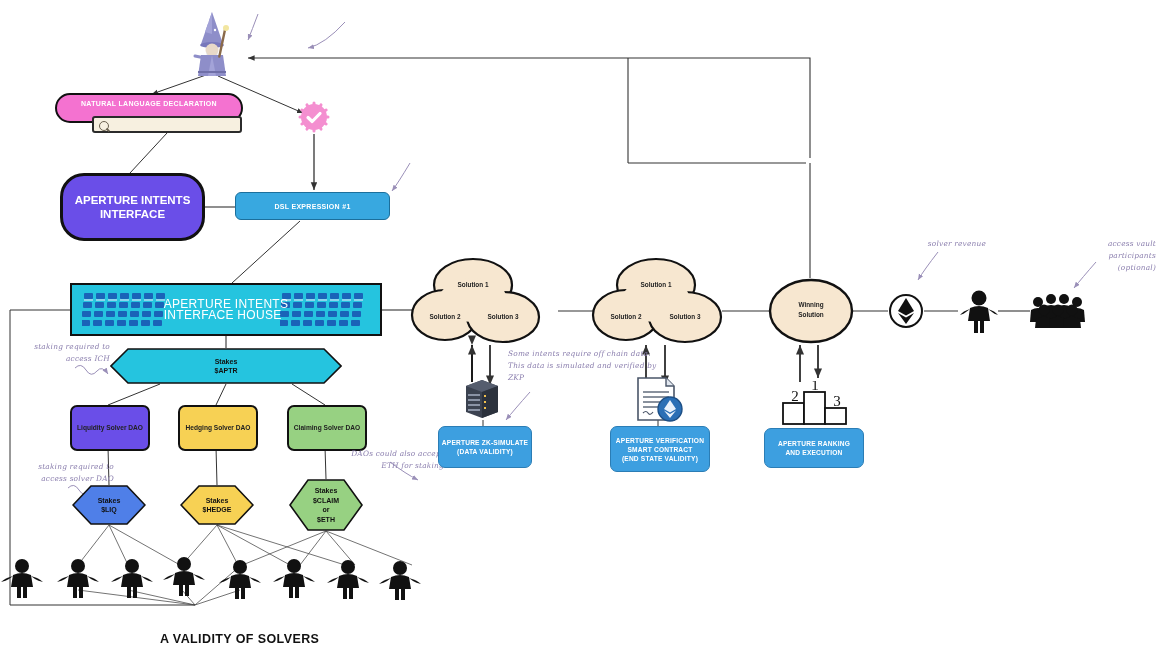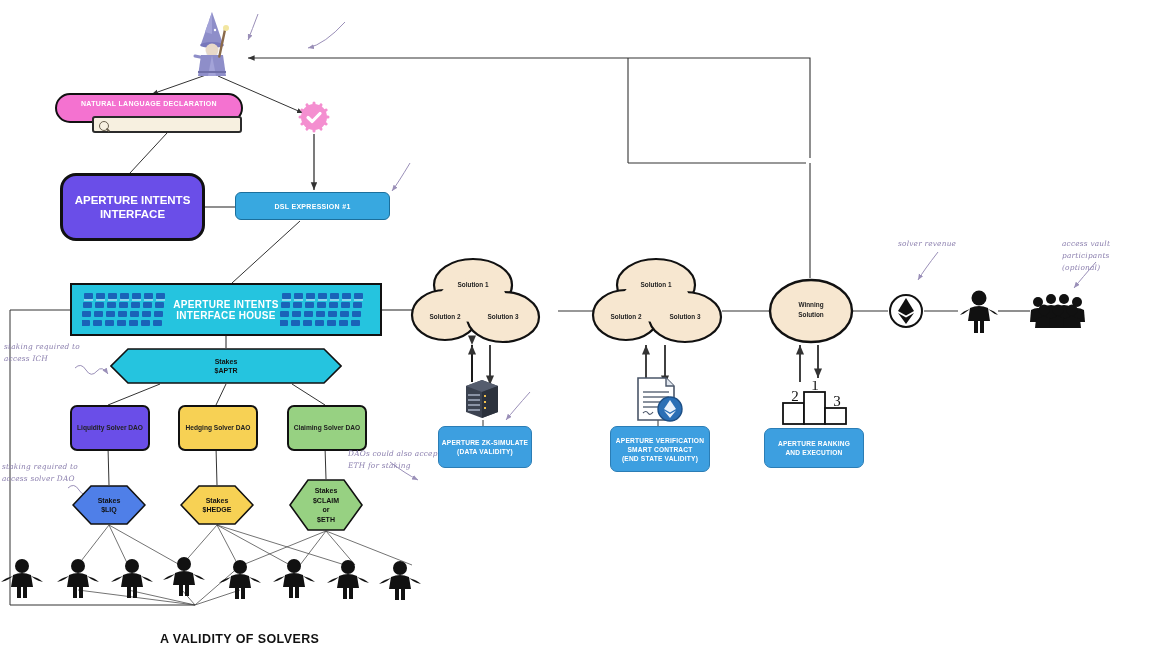--- a/index.html
+++ b/index.html
@@ -7,53 +7,53 @@
   body{width:1156px;height:652px;position:relative;overflow:hidden;
        font-family:"Liberation Sans", sans-serif;color:#111;}
   #stage{position:absolute;left:0;top:0;width:1156px;height:652px;}
   .abs{position:absolute;box-sizing:border-box;}
 
   svg.lines{position:absolute;left:0;top:0;width:1156px;height:652px;pointer-events:none;}
 
   
   .note{position:absolute;font-family:"DejaVu Serif", serif;font-style:italic;
         font-size:7.4px;line-height:12px;color:#8b7fae;letter-spacing:.2px;
-        white-space:pre-line;text-align:left;}
+        white-space:pre-line;text-align:right;}
   .nld-box{left:55px;top:93px;width:188px;height:30px;background:#f472d0;
         border:2.5px solid #111;border-radius:16px;}
   .nld-label{position:absolute;left:0;right:0;top:5px;text-align:center;
         color:#fff;font-size:7px;font-weight:700;letter-spacing:.3px;}
   .nld-input{left:92px;top:116px;width:150px;height:17px;background:#f7f0e0;
         border:2px solid #2b2b2b;border-radius:3px;}
   .mag{position:absolute;left:5px;top:3px;width:8px;height:8px;
         border:1.6px solid #6b6250;border-radius:50%;}
   .mag:after{content:"";position:absolute;left:6px;top:7px;width:4px;height:1.6px;
         background:#6b6250;transform:rotate(45deg);}
 
   
   .aii{left:60px;top:173px;width:145px;height:68px;background:#6a4ee8;
-        border:3.5px solid #111;border-radius:16px;display:flex;
+        border:3.5px solid #111;border-radius:24px;display:flex;
         align-items:center;justify-content:center;text-align:center;
         color:#fff;font-size:11.5px;font-weight:700;line-height:14px;}
 
   
   .dsl{left:235px;top:192px;width:155px;height:28px;background:#38a8e0;
         border:1.8px solid #1b6f9c;border-radius:6px;display:flex;
         align-items:center;justify-content:center;color:#fff;
         font-size:7px;font-weight:700;letter-spacing:.3px;}
 
   
   .badge{left:298px;top:101px;width:32px;height:32px;}
   .badge svg{display:block;}
 
   
   .ich{left:70px;top:283px;width:312px;height:53px;background:#25c4df;
         border:2.5px solid #111;display:flex;align-items:center;
         justify-content:center;}
-  .ich-label{color:#fff;font-size:10px;font-weight:700;text-align:center;
+  .ich-label{color:#fff;font-size:12px;font-weight:400;text-align:left;
         line-height:11px;letter-spacing:.3px;z-index:2;}
   .seats{position:absolute;top:6px;width:90px;height:41px;}
   .seats.l{left:10px;} .seats.r{right:10px;}
 
   
   .hex{position:absolute;display:flex;align-items:center;justify-content:center;
        text-align:center;font-size:7px;font-weight:700;line-height:9.5px;color:#111;}
   .hexshape{position:absolute;left:0;top:0;width:100%;height:100%;}
   .hex span{position:relative;z-index:2;}
 
@@ -478,20 +478,23 @@
       <span>(END STATE VALIDITY)</span>
     </span>
   </div>
   <div class="pbox pbox3">
     <span>
       <span>APERTURE RANKING</span><br>
       <span>AND EXECUTION</span>
     </span>
   </div>
 
+  <div class="note" style="left:508px;top:348px;width:164px;text-align:left;">Some intents require off chain data.
+This data is simulated and verified by
+ZKP</div>
 
   <div class="icon" style="left:888px;top:293px;width:36px;height:36px;">
     <svg viewBox="0 0 36 36" width="36" height="36">
       <circle cx="18" cy="18" r="16" fill="#fff" stroke="#111" stroke-width="2"></circle>
       <g fill="#111">
         <path d="M18 5 L26 18 L18 22.5 L10 18 Z"></path>
         <path d="M18 24.5 L26 20 L18 31 L10 20 Z"></path>
       </g>
     </svg>
   </div>

